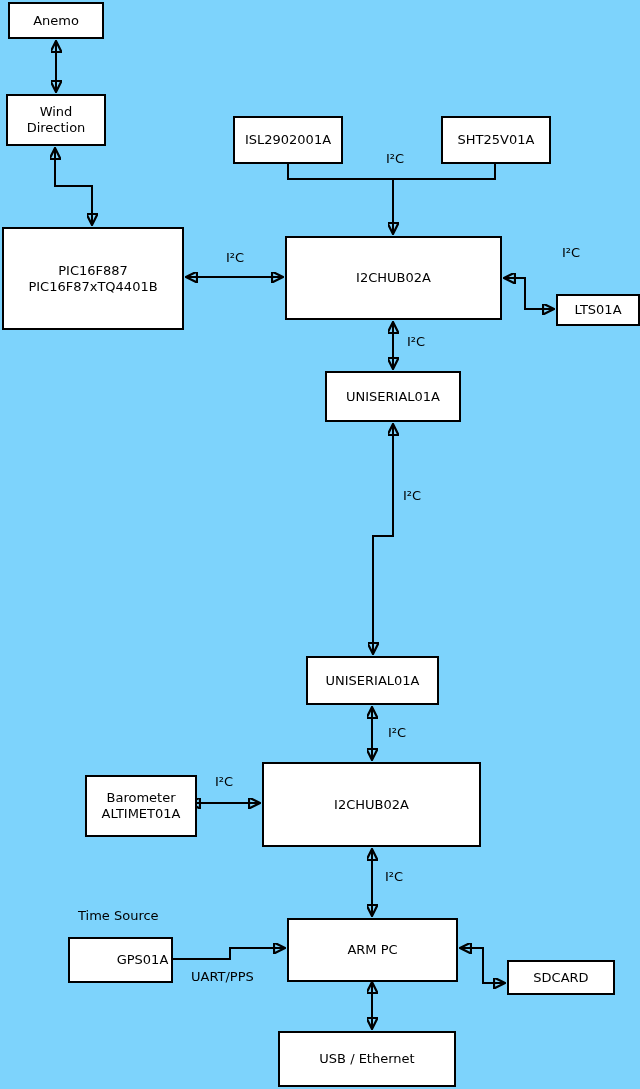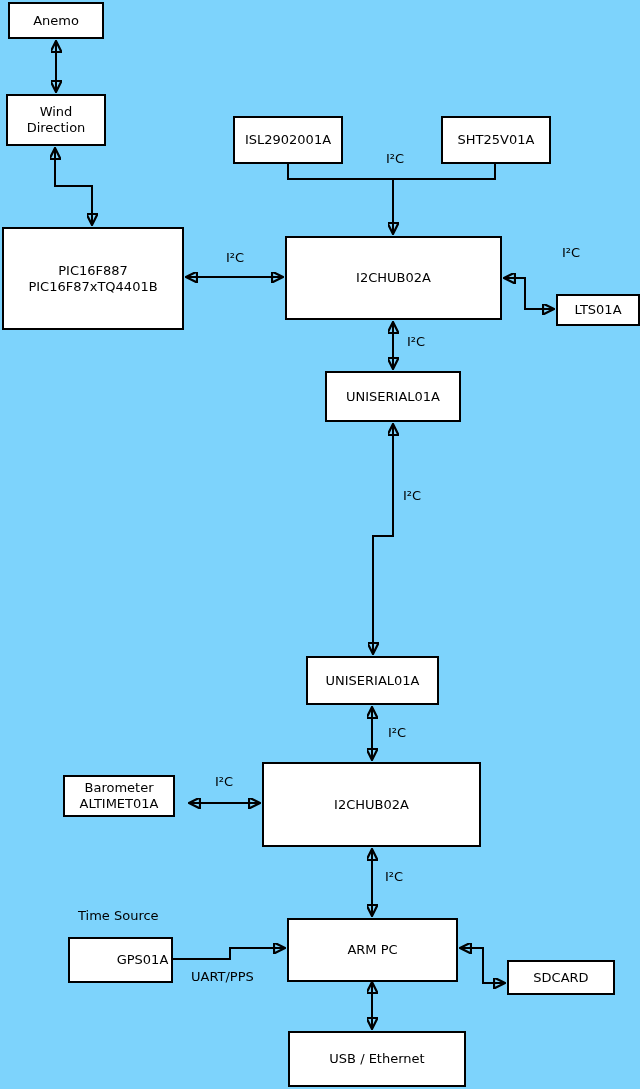--- a/index.html
+++ b/index.html
@@ -111,38 +111,38 @@
   </div>
 
   <div class="node" style="left:306px; top:656px; width:133px; height:49px;">
     <span>UNISERIAL01A</span>
   </div>
 
   <div class="node" style="left:262px; top:762px; width:219px; height:85px;">
     <span>I2CHUB02A</span>
   </div>
 
-  <div class="node" style="left:63px; top:775px; width:112px; height:42px;">
+  <div class="node" style="left:85px; top:775px; width:112px; height:62px;">
     <span>Barometer</span>
     <span>ALTIMET01A</span>
   </div>
 
   <div class="node" style="left:68px; top:937px; width:105px; height:46px;padding-left:44px;">
     <span>GPS01A</span>
   </div>
 
   <div class="node" style="left:287px; top:918px; width:171px; height:64px;">
     <span>ARM PC</span>
   </div>
 
   <div class="node" style="left:507px; top:960px; width:108px; height:35px;">
     <span>SDCARD</span>
   </div>
 
-  <div class="node" style="left:288px; top:1031px; width:178px; height:56px;">
+  <div class="node" style="left:278px; top:1031px; width:178px; height:56px;">
     <span>USB / Ethernet</span>
   </div>
 
   <span class="edge-label" style="left:386px; top:152px;">I²C</span>
   <span class="edge-label" style="left:226px; top:251px;">I²C</span>
   <span class="edge-label" style="left:562px; top:246px;">I²C</span>
   <span class="edge-label" style="left:407px; top:335px;">I²C</span>
   <span class="edge-label" style="left:403px; top:489px;">I²C</span>
   <span class="edge-label" style="left:388px; top:726px;">I²C</span>
   <span class="edge-label" style="left:215px; top:775px;">I²C</span>

